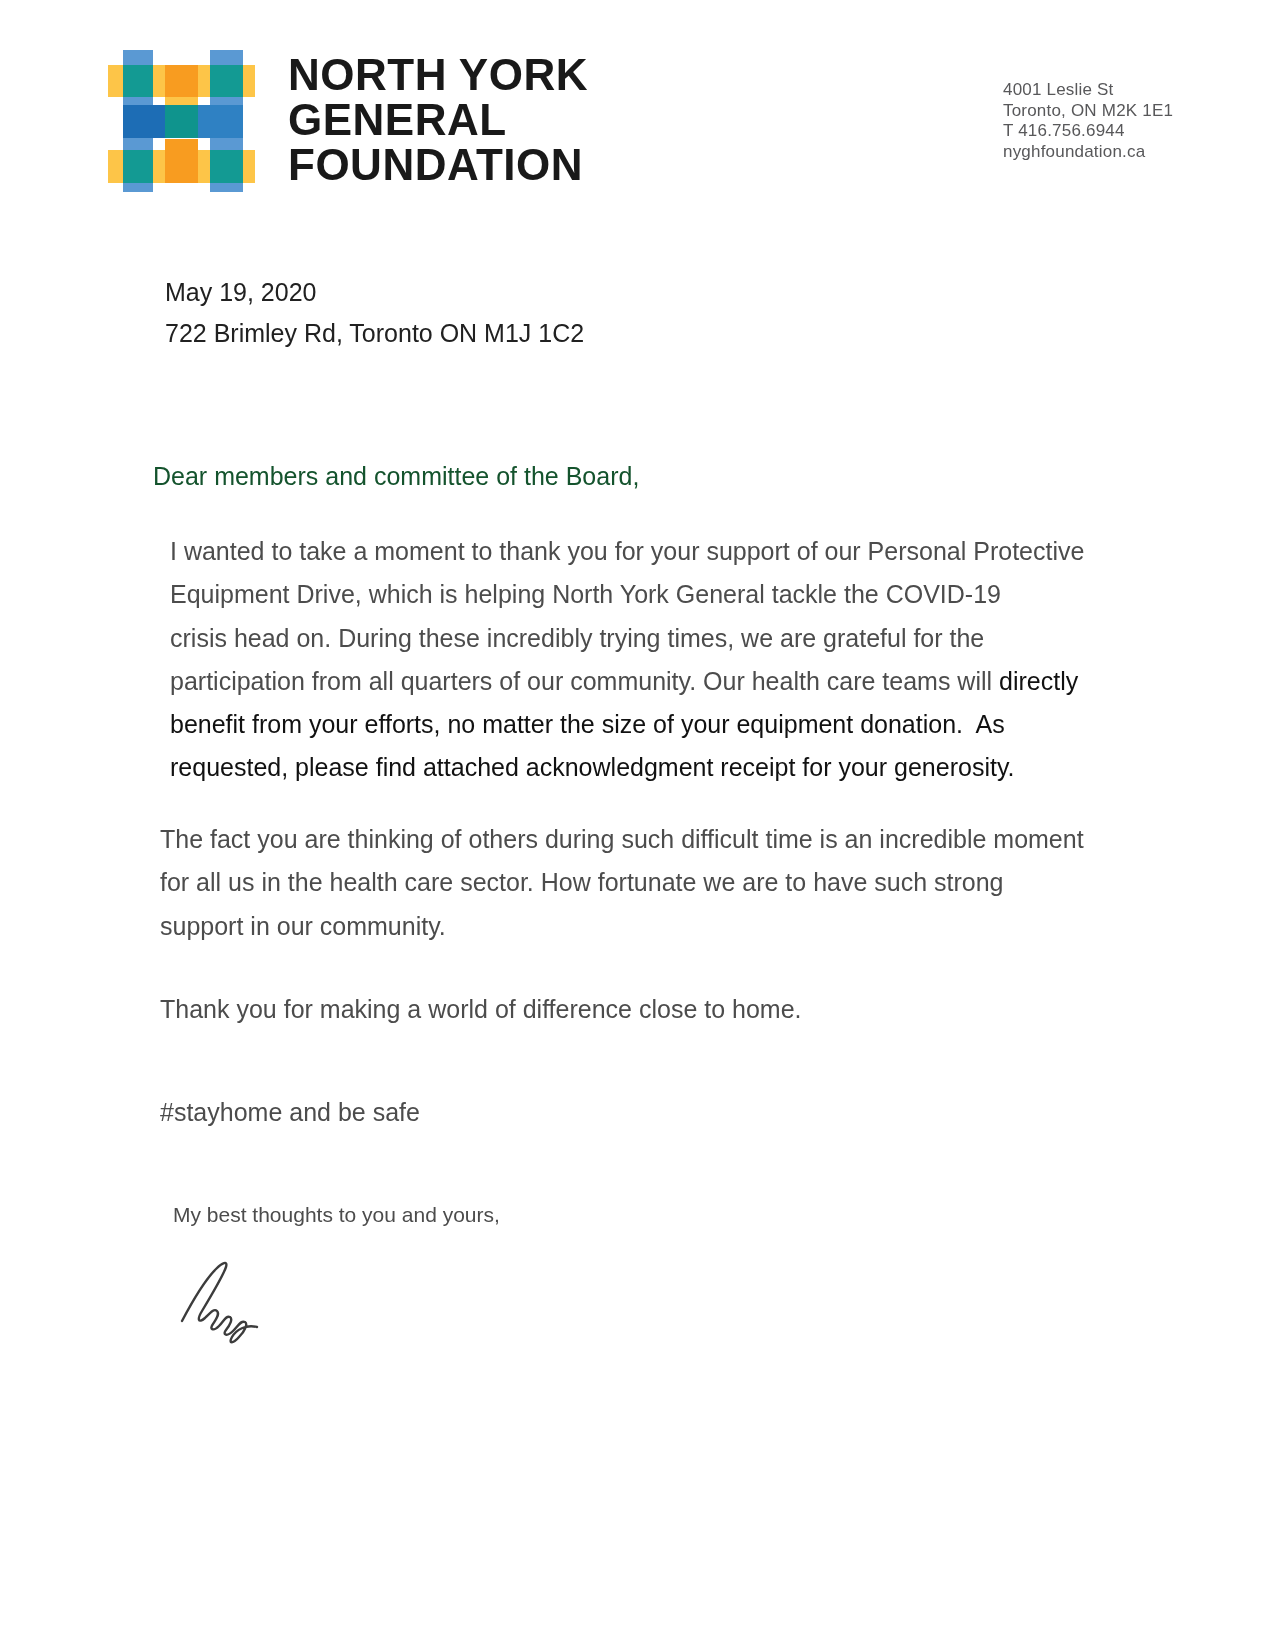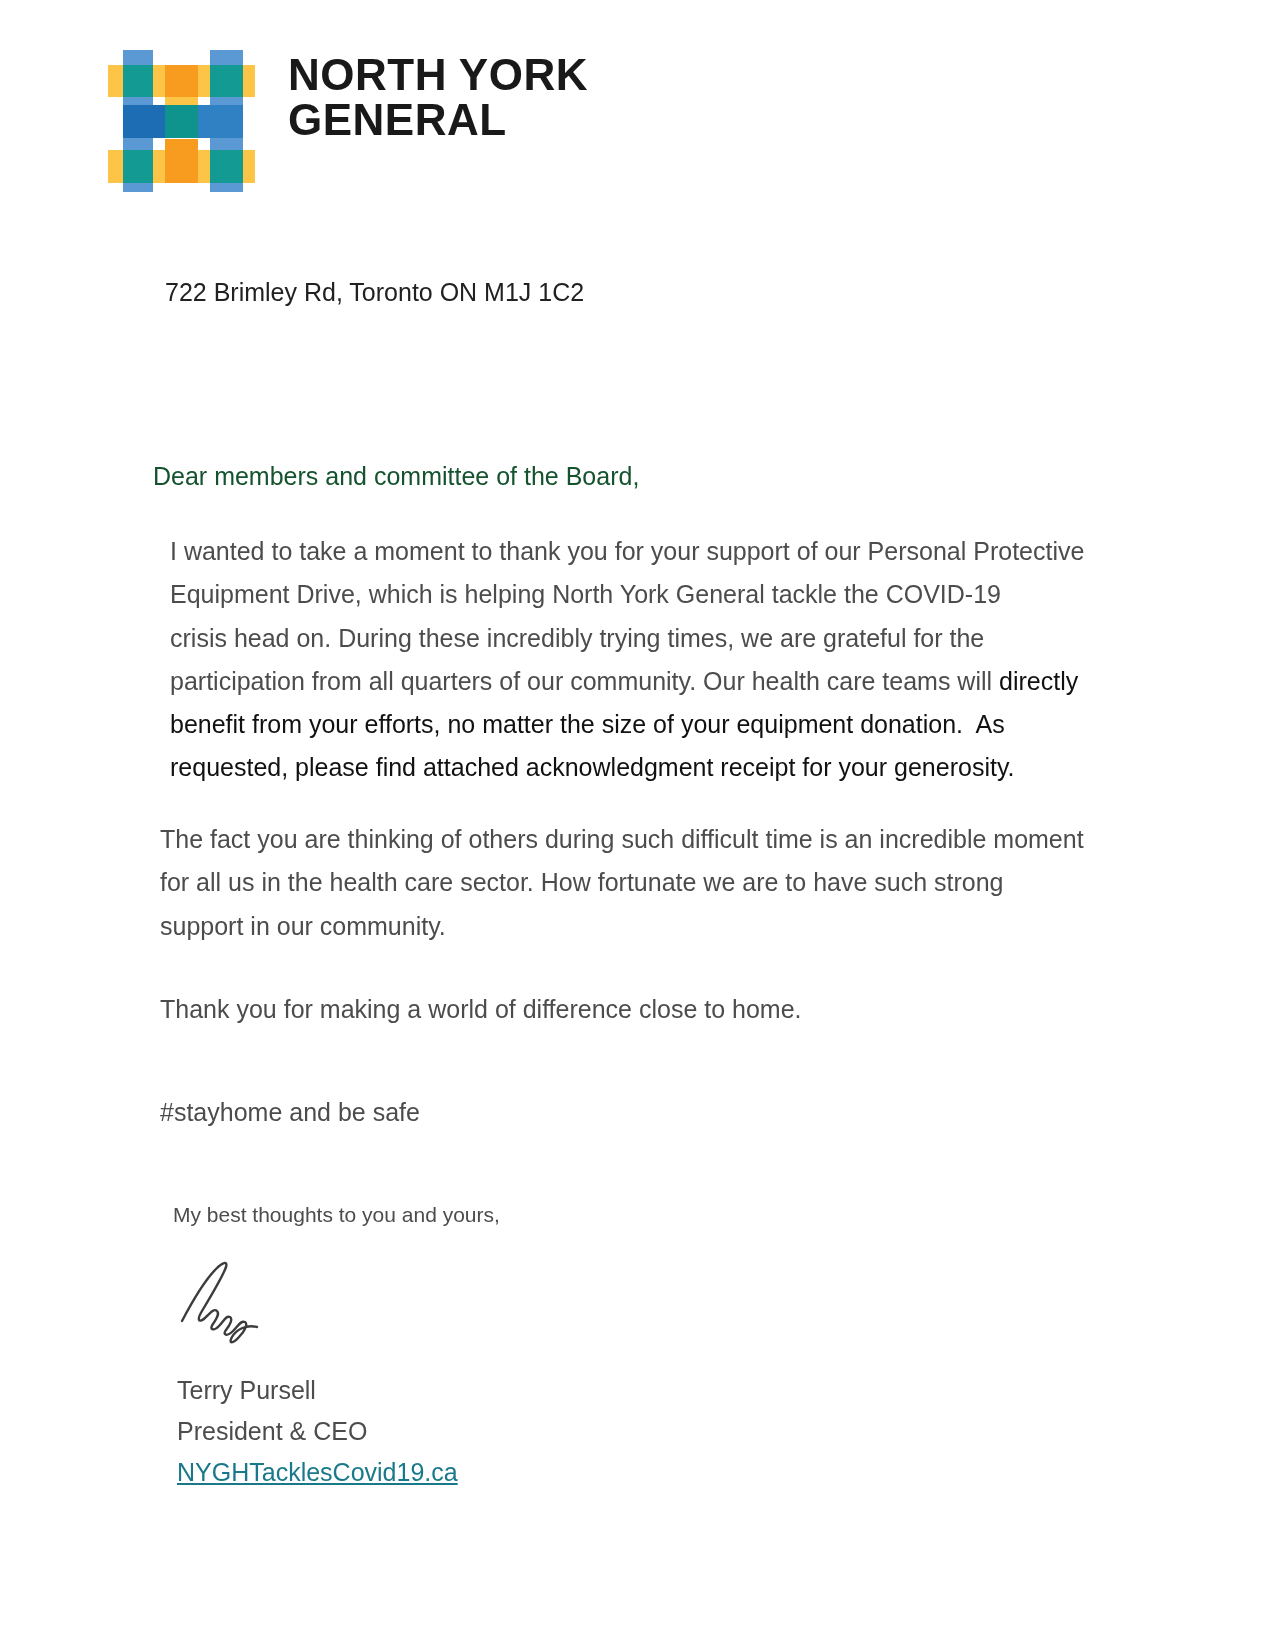--- a/index.html
+++ b/index.html
@@ -70,24 +70,32 @@
     <div class="lg iBR"></div>
     <div class="lg cTop"></div>
     <div class="lg cSliver"></div>
     <div class="lg cMid"></div>
     <div class="lg cBot"></div>
   </div>
 
   <div class="wordmark">
     <div>NORTH YORK</div>
     <div>GENERAL</div>
+    <div>FOUNDATION</div>
   </div>
 
+  <div class="contact">
+    <div>4001 Leslie St</div>
+    <div>Toronto, ON M2K 1E1</div>
+    <div>T 416.756.6944</div>
+    <div>nyghfoundation.ca</div>
+  </div>
 
   <div class="blk dateblock">
+    <div class="line">May 19, 2020</div>
     <div class="line">722 Brimley Rd, Toronto ON M1J 1C2</div>
   </div>
 
   <div class="blk salutation">Dear members and committee of the Board,</div>
 
   <div class="blk para1">
     <div class="line gray">I wanted to take a moment to thank you for your support of our Personal Protective</div>
     <div class="line gray">Equipment Drive, which is helping North York General tackle the COVID-19</div>
     <div class="line gray">crisis head on. During these incredibly trying times, we are grateful for the</div>
     <div class="line"><span class="gray">participation from all quarters of our community. Our health care teams will </span><span class="black">directly</span></div>
@@ -106,19 +114,14 @@
   <div class="blk closing gray">My best thoughts to you and yours,</div>
 
   <svg class="sig-svg" width="88" height="93" viewBox="0 0 88 93">
     <path d="M4,65 C14,46 27,24 38,13 C44,7 50,4 48,11 C45,20 33,40 24,55
              C19,63 20,68 27,62 C32,57 36,52 39,55 C42,58 38,63 35,68
              C31,73 35,76 41,70 C46,65 48,59 52,61 C55,63 52,69 48,74
              C44,79 49,81 55,75 C60,70 63,64 67,66 C70,68 67,75 61,81
              C55,88 50,88 54,81 C58,74 68,68 79,71" fill="none" stroke="#3c3c3c" stroke-width="2.4" stroke-linecap="round" stroke-linejoin="round"></path>
   </svg>
 
-  <div class="blk sigblock">
-    <div class="line gray">Terry Pursell</div>
-    <div class="line gray">President &amp; CEO</div>
-    <div class="line"><a href="#" class="weblink">NYGHTacklesCovid19.ca</a></div>
-  </div>
 
 </div>
 
 </body></html>

